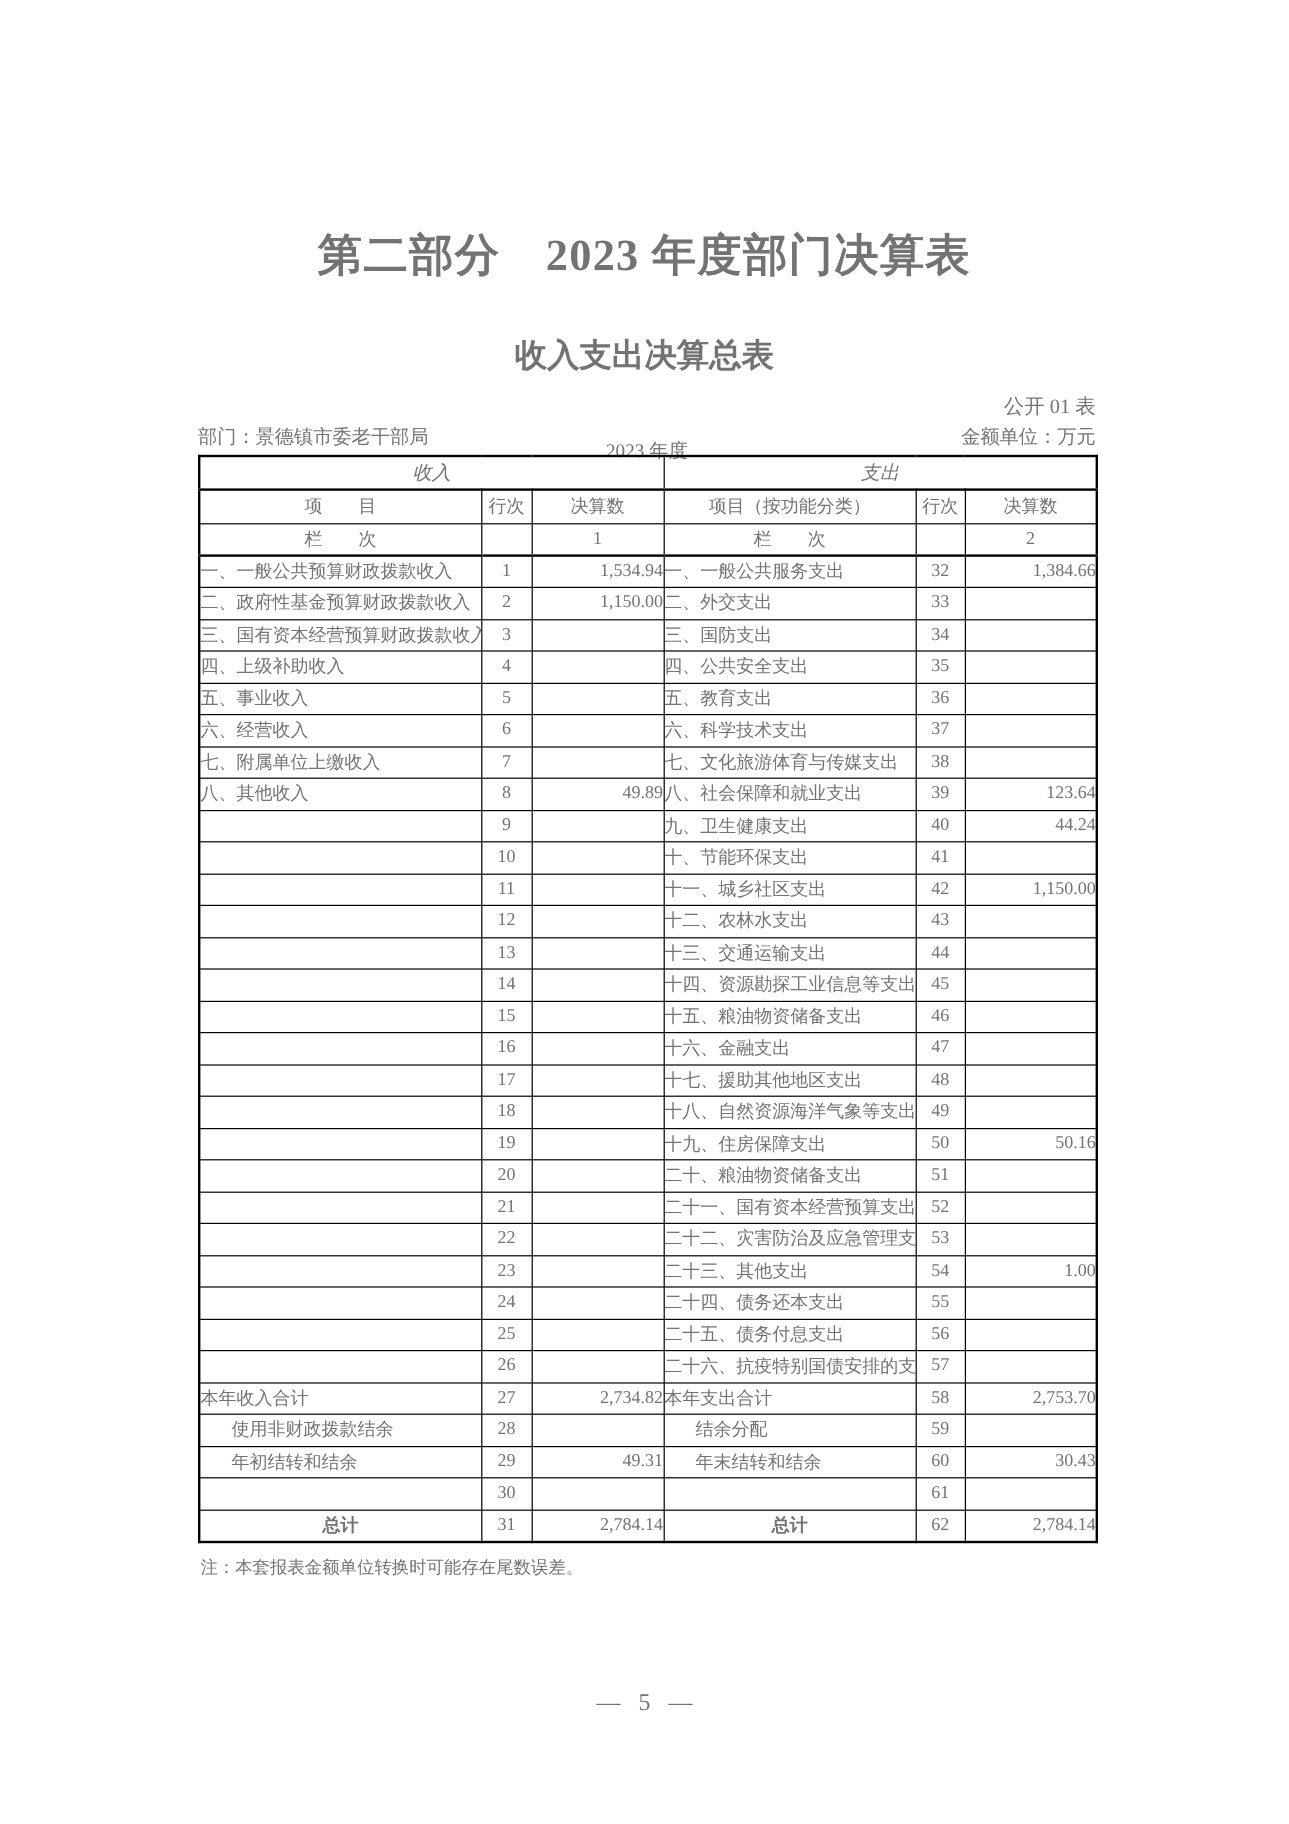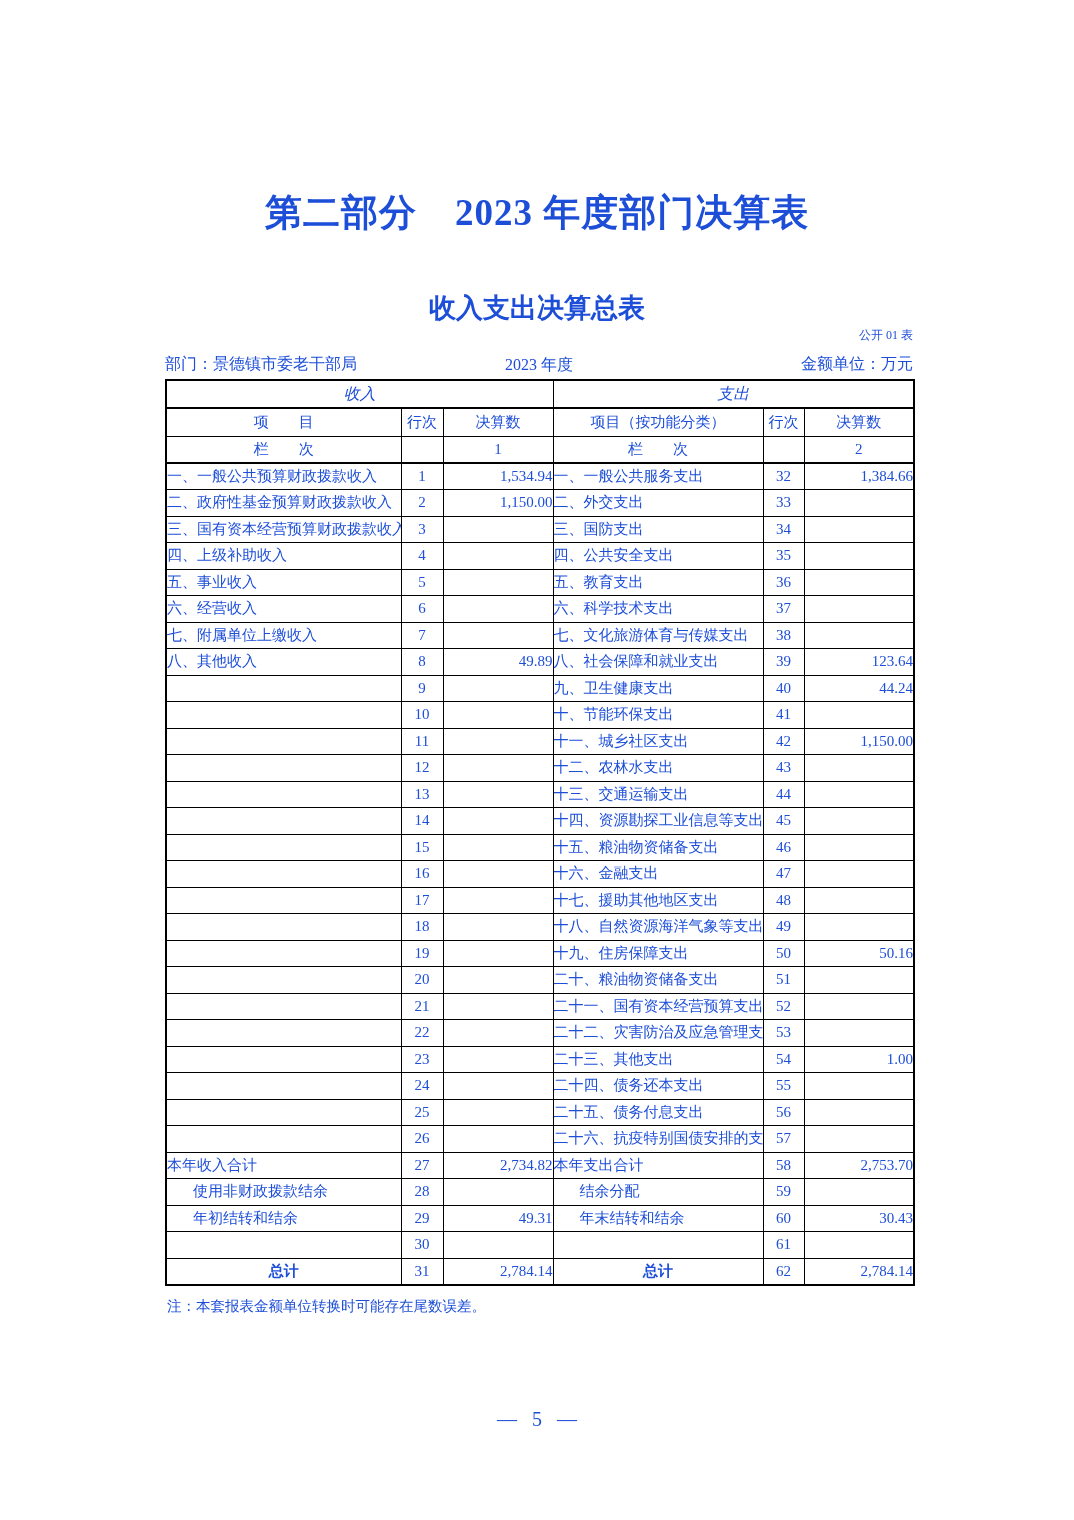--- a/index.html
+++ b/index.html
@@ -1,59 +1,59 @@
 <!DOCTYPE html>
 <html><head>
 <meta charset="utf-8">
 <style>
   html, body { margin: 0; padding: 0; background: #ffffff; }
   .page {
     position: relative;
     width: 1074px;
     height: 1520px;
     background: #ffffff;
-    color: #1d4ed8;
+    color: #737373;
     font-family: "Liberation Serif", "DejaVu Serif", serif;
     overflow: hidden;
   }
   .title {
     position: absolute;
     top: 188px; left: 0; right: 0;
     margin: 0;
     text-align: center;
     font-size: 37px;
     font-weight: bold;
     letter-spacing: 1px;
     font-family: "Liberation Serif", "DejaVu Serif", serif;
   }
   .subtitle {
     position: absolute;
     top: 274px; left: 0; right: 0;
-    margin: 16px;
+    margin: 4px;
     text-align: center;
     font-size: 27px;
     font-weight: bold;
     font-family: "Liberation Sans", "DejaVu Sans", sans-serif;
   }
   .table-code {
     position: absolute;
     top: 327px;
     right: 161px;
-    font-size: 12px;
+    font-size: 17px;
   }
   .info-line {
     position: absolute;
     top: 354px;
     left: 165px;
     right: 161px;
     height: 22px;
     font-size: 16px;
   }
   .info-line .dept { position: absolute; left: 0; top: 0; }
-  .info-line .year { position: absolute; left: 0; right: 0; text-align: center; top: 1px; }
+  .info-line .year { position: absolute; left: 0; right: 0; text-align: center; top: 12px; }
   .info-line .unit { position: absolute; right: 0; top: 0; }
 
   table.budget {
     position: absolute;
     top: 379px;
     left: 165px;
     width: 748px;
     border-collapse: collapse;
     table-layout: fixed;
     border: 2px solid #000;

